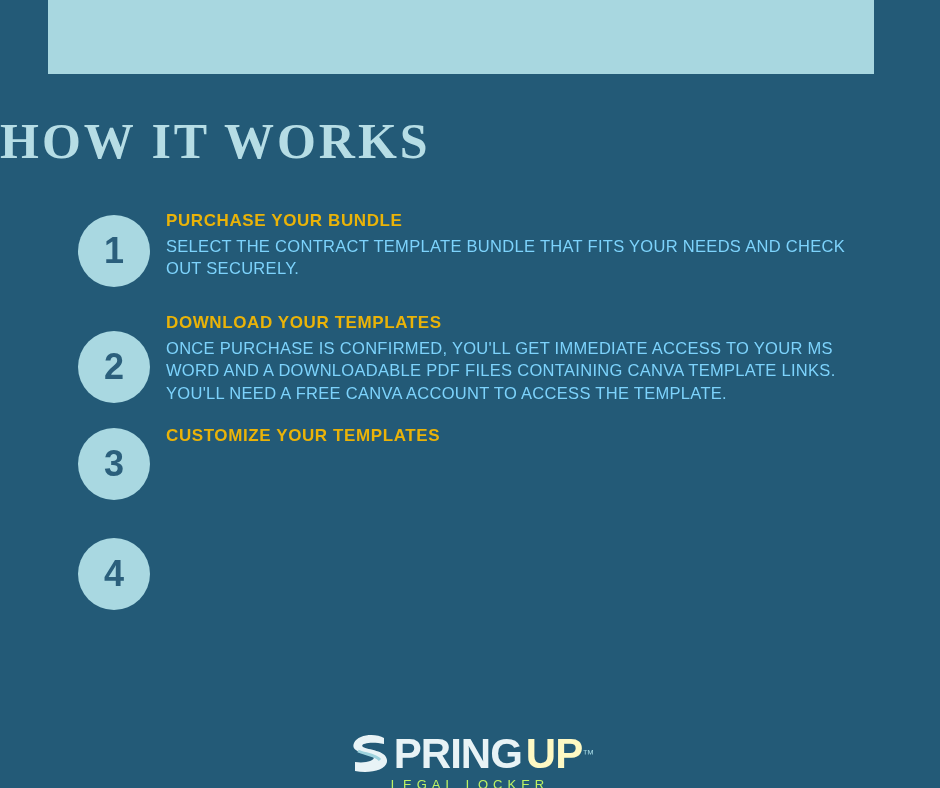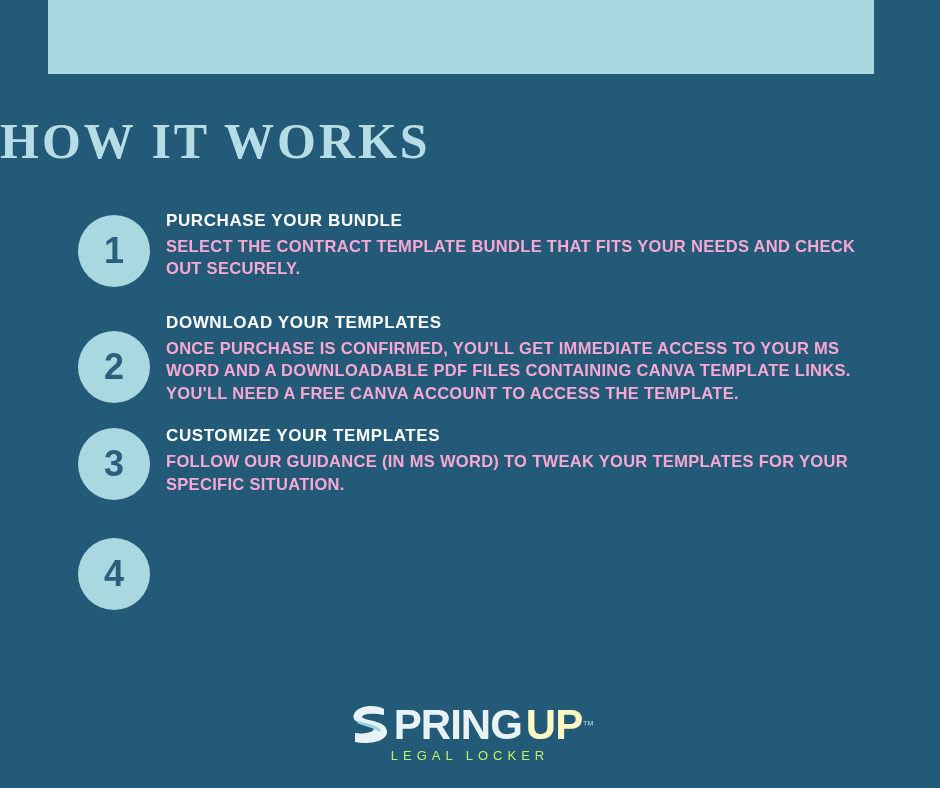--- a/index.html
+++ b/index.html
@@ -68,34 +68,34 @@
     display: flex;
     align-items: center;
     justify-content: center;
     margin-right: 16px;
   }
   .step-body {
     flex: 1 1 auto;
     padding-top: 6px;
   }
   .step-heading {
-    color: #ffffff;
+    color: #eab308;
     font-size: 17px;
     font-weight: bold;
     letter-spacing: 0.6px;
     text-transform: uppercase;
     margin-bottom: 4px;
   }
   .step-text {
-    color: #f9a8d4;
+    color: #7dd3fc;
     font-size: 16.5px;
     line-height: 1.36;
     letter-spacing: 0.3px;
     text-transform: uppercase;
-    font-weight: 700;
+    font-weight: 400;
   }
   
   .step.s1 { margin-bottom: 20px; }
   .step.s1 .step-badge { margin-top: 10px; }
   .step.s2 { margin-bottom: 16px; }
   .step.s2 .step-badge { margin-top: 24px; }
   .step.s3 { margin-bottom: 30px; }
   .step.s3 .step-badge { margin-top: 8px; }
   .step.s4 .step-badge { margin-top: 8px; }
 
@@ -106,20 +106,21 @@
     top: 702px;
     width: 940px;
     display: flex;
     flex-direction: column;
     align-items: center;
   }
   .logo-row {
     display: flex;
     align-items: center;
     justify-content: flex-end;
+    margin-top: 29px;
   }
   .logo-swoosh {
     width: 46px;
     height: 46px;
     margin-right: 2px;
   }
   .logo-word-1 {
     font-family: "Liberation Sans", sans-serif;
     font-weight: bold;
     font-size: 42px;
@@ -174,21 +175,20 @@
       <div class="step-body">
         <div class="step-heading">DOWNLOAD YOUR TEMPLATES</div>
         <div class="step-text">ONCE PURCHASE IS CONFIRMED, YOU'LL GET IMMEDIATE ACCESS TO YOUR MS WORD AND A DOWNLOADABLE PDF FILES CONTAINING CANVA TEMPLATE LINKS. YOU'LL NEED A FREE CANVA ACCOUNT TO ACCESS THE TEMPLATE.</div>
       </div>
     </div>
 
     <div class="step s3">
       <div class="step-badge">3</div>
       <div class="step-body">
         <div class="step-heading">CUSTOMIZE YOUR TEMPLATES</div>
-        <div class="step-text">FOLLOW OUR GUIDANCE (IN MS WORD) TO TWEAK YOUR TEMPLATES FOR YOUR SPECIFIC SITUATION.</div>
       </div>
     </div>
 
     <div class="step s4">
       <div class="step-badge">4</div>
     </div>
 
   </div>
 
   <div class="footer-logo">

